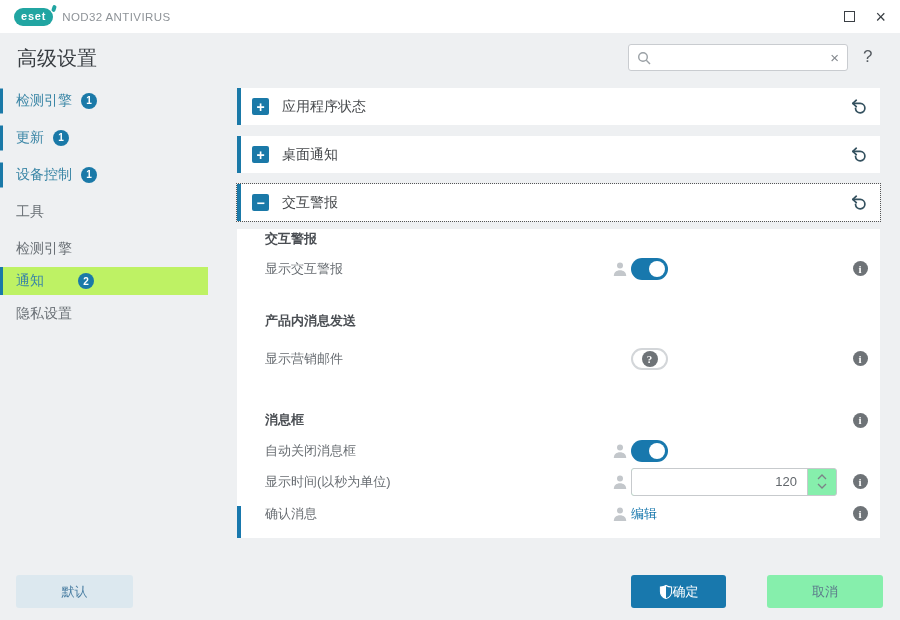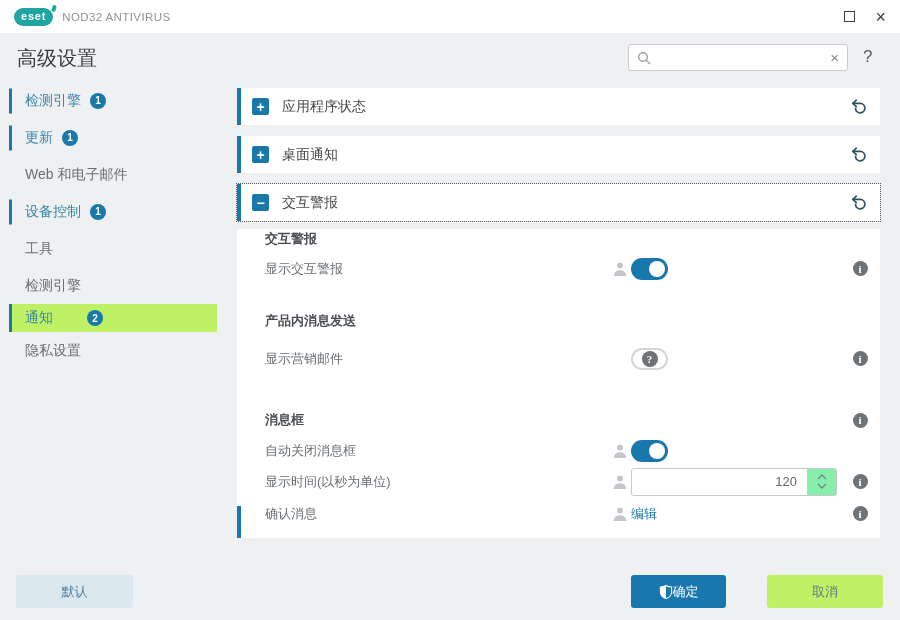--- a/index.html
+++ b/index.html
@@ -27,21 +27,21 @@
   .page-title { position:absolute; left:17px; top:45px; font-size:20px; color:#383d42; }
   .search-box { position:absolute; left:628px; top:44px; width:220px; height:27px;
     background:#fff; border:1px solid #c9ccd0; border-radius:3px;
     display:flex; align-items:center; padding:0 8px; }
   .search-input { flex:1; border:none; outline:none; font-size:13px; color:#444;
     min-width:0; background:transparent; margin:0 6px; }
   .search-clear { color:#84898e; font-size:15px; line-height:1; cursor:pointer; }
   .help-btn { position:absolute; left:863px; top:47px; font-size:17px; color:#565c62; cursor:pointer; }
 
   
-  .sidebar { position:absolute; left:0; top:82px; width:235px;padding-left:9px; }
+  .sidebar { position:absolute; left:0; top:82px; width:235px; }
   .side-item { position:relative; height:37px; display:flex; align-items:center;
     padding-left:16px; font-size:14px; color:#6a7076; cursor:pointer; }
   .side-item.accent { color:#3b86a6; }
   .side-item.active { background:#bef264; height:28px; margin-top:0; width:208px;gap:25px; }
   .side-item.sub { height:25px; }
   .side-bar-mark { position:absolute; left:0; top:50%; transform:translateY(-50%);
     width:3px; height:25px; background:#1a79a8; }
   .side-item.active .side-bar-mark { height:28px; }
   .badge { margin-left:9px; min-width:16px; height:16px; border-radius:8px;
     background:#1a79a8; color:#fff; font-size:10px; font-weight:bold;
@@ -98,21 +98,21 @@
     display:flex; align-items:center; justify-content:center; cursor:pointer; }
 
   .modified-mark { position:absolute; left:0; bottom:0; width:4px; height:32px; background:#1878ad; }
 
   
   .btn { position:absolute; height:33px; border-radius:3px; font-size:13px;
     display:flex; align-items:center; justify-content:center; border:none; cursor:pointer;
     font-family:"Liberation Sans", sans-serif; }
   .btn-default { left:16px; top:575px; width:117px; background:#dce8ef; color:#4b7fa3; }
   .btn-ok { left:631px; top:575px; width:95px; background:#1878ad; color:#ffffff; }
-  .btn-cancel { left:767px; top:575px; width:116px; background:#bef264; color:#5c798b; }
+  .btn-cancel { left:767px; top:575px; width:116px; background:#86efac; color:#5c798b; }
 </style>
 </head>
 <body>
 
 <div class="titlebar">
   <span class="eset-badge">
     <span>eset</span>
     <span class="eset-tick"></span>
   </span>
   <span class="product-name">NOD32 ANTIVIRUS</span>
@@ -137,23 +137,20 @@
 <div class="sidebar">
   <div class="side-item accent">
     <span class="side-bar-mark"></span>
     <span>检测引擎</span>
     <span class="badge">1</span>
   </div>
   <div class="side-item accent">
     <span class="side-bar-mark"></span>
     <span>更新</span>
     <span class="badge">1</span>
-  </div>
-  <div class="side-item">
-    <span>Web 和电子邮件</span>
   </div>
   <div class="side-item accent">
     <span class="side-bar-mark"></span>
     <span>设备控制</span>
     <span class="badge">1</span>
   </div>
   <div class="side-item">
     <span>工具</span>
   </div>
   <div class="side-item">

